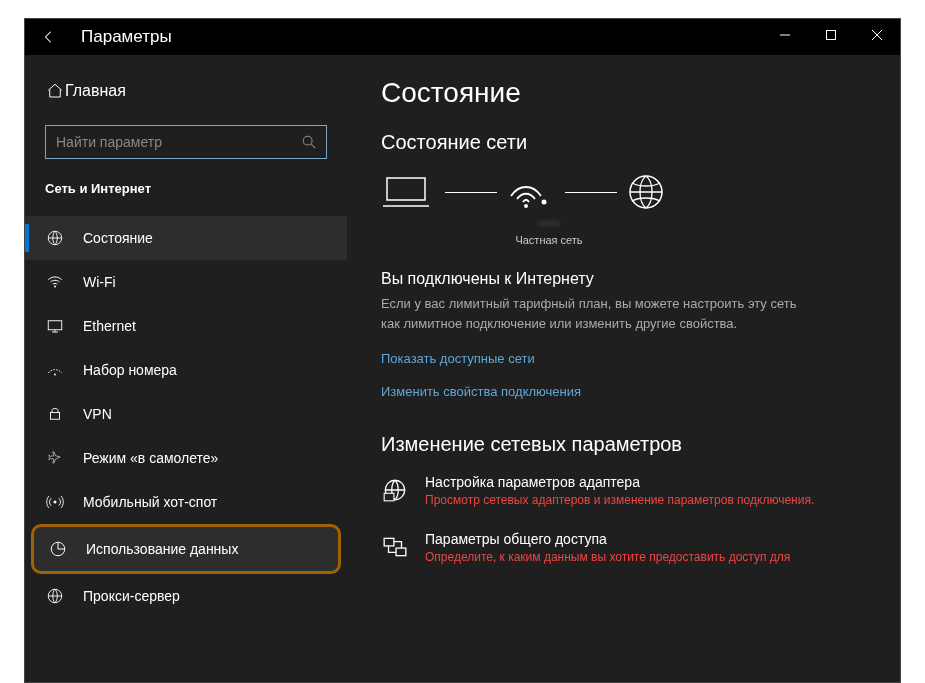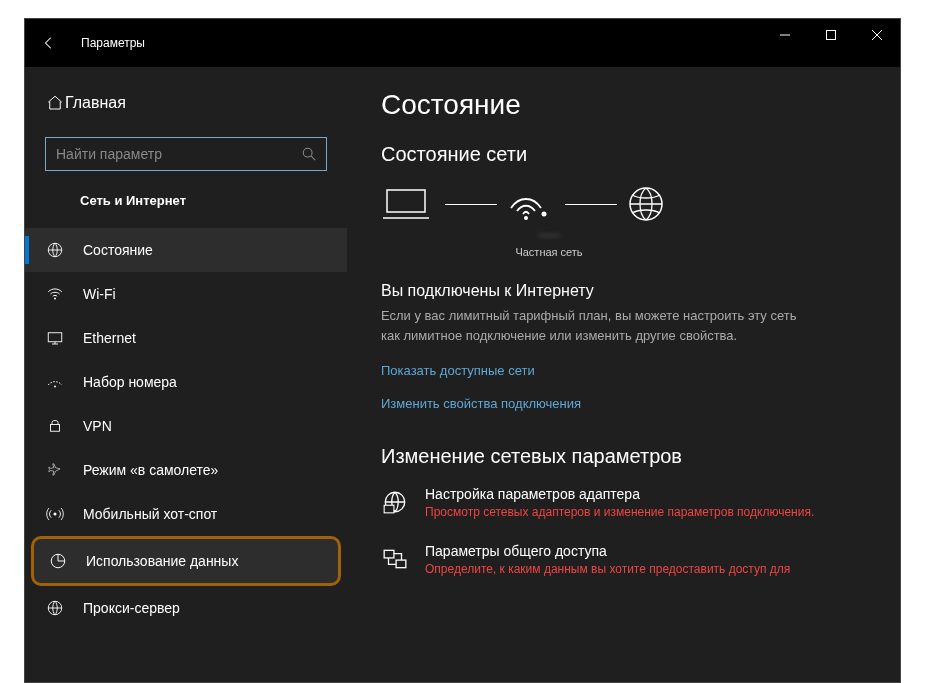--- a/index.html
+++ b/index.html
@@ -14,26 +14,26 @@
     .window {
       position: absolute;
       top: 18px; left: 24px; right: 24px; bottom: 0;
       background: #1f1f1f;
       display: flex;
       flex-direction: column;
       border: 1px solid #444;
       overflow: hidden;
     }
     .titlebar {
-      height: 48px;
+      height: 36px;
       background: #000;
       display: flex;
       align-items: center;
       color: #fff;
-      font-size: 12px;
+      font-size: 17px;
       position: relative;
     }
     .titlebar-back {
       width: 48px; height: 32px;
       display: flex; align-items: center; justify-content: center;
       color: #fff;
     }
     .titlebar-title { margin-left: 8px; }
     .titlebar-buttons {
       position: absolute; right: 0; top: 0;
@@ -77,21 +77,20 @@
       color: #ccc; font-size: 14px; outline: none;
     }
     .search-box input::placeholder { color: #888; }
     .search-icon { color: #888; }
     .sidebar-section {
       padding: 0 20px;
       font-size: 13px;
       font-weight: 600;
       color: #fff;
       margin-bottom: 20px;
-      margin-left: 35px;
     }
     .nav-item {
       display: flex; align-items: center;
       gap: 18px;
       padding: 12px 20px;
       font-size: 14px;
       color: #fff;
       position: relative;
       min-height: 44px;
     }

